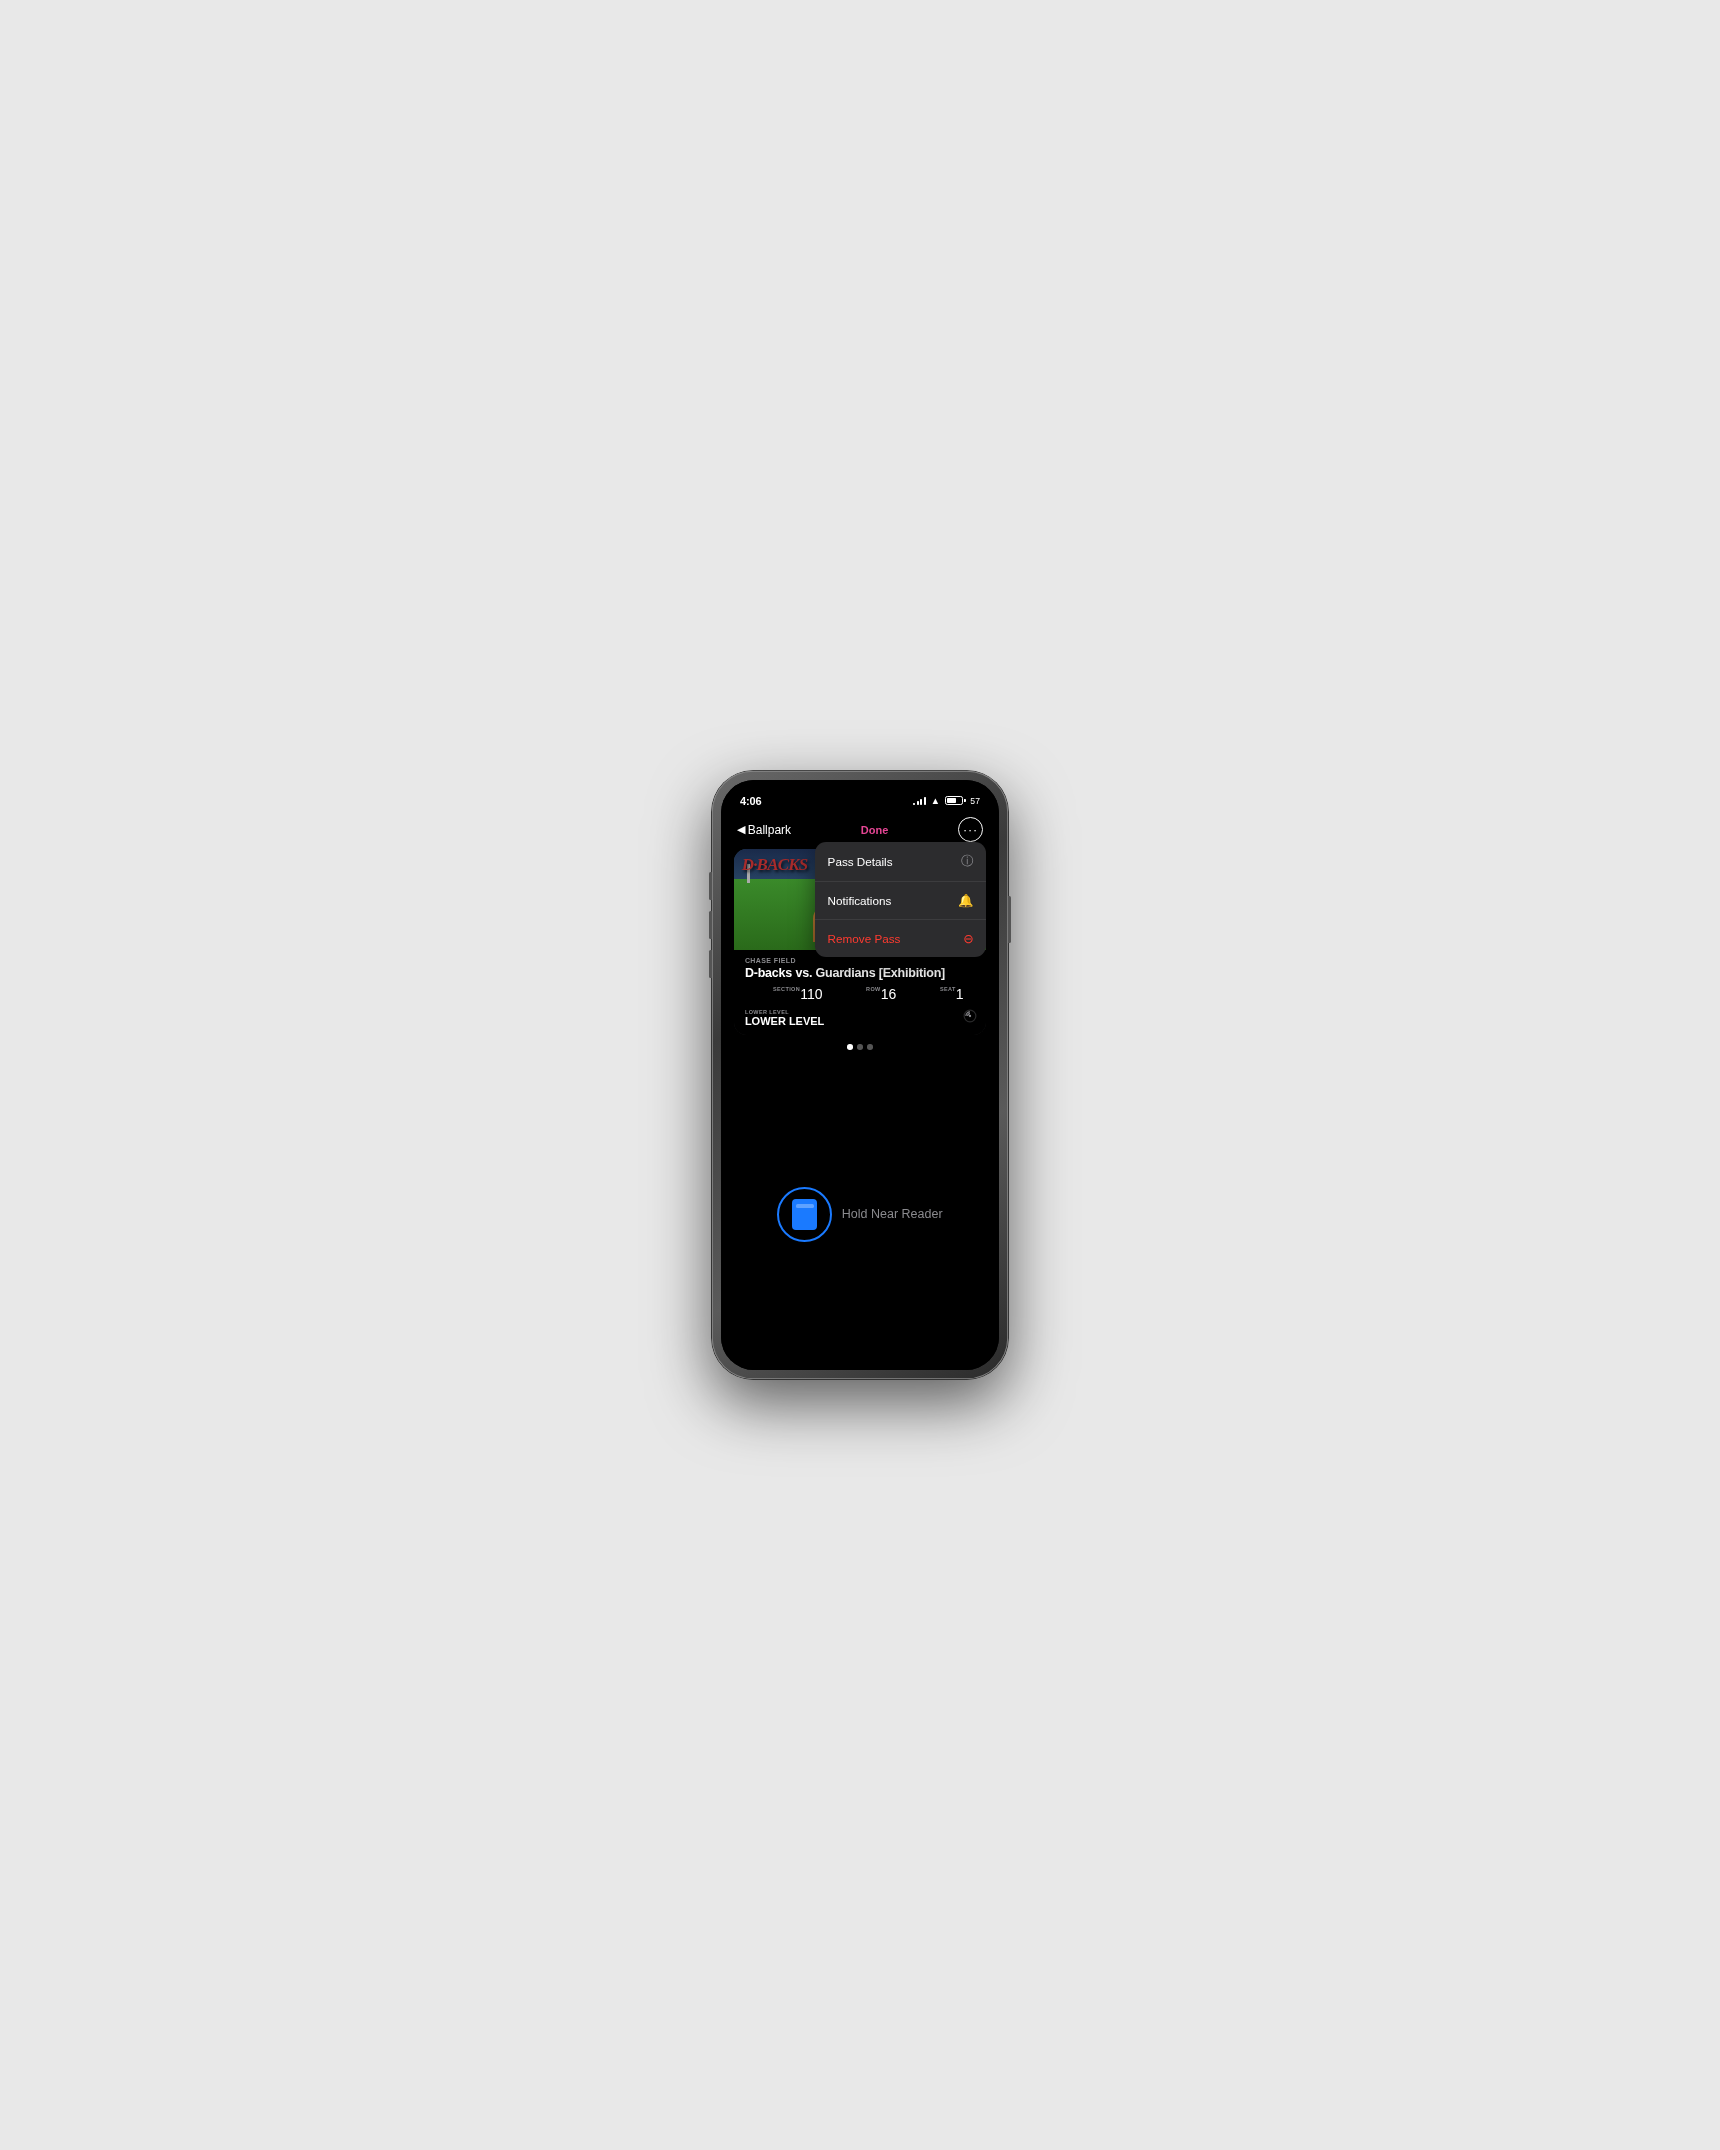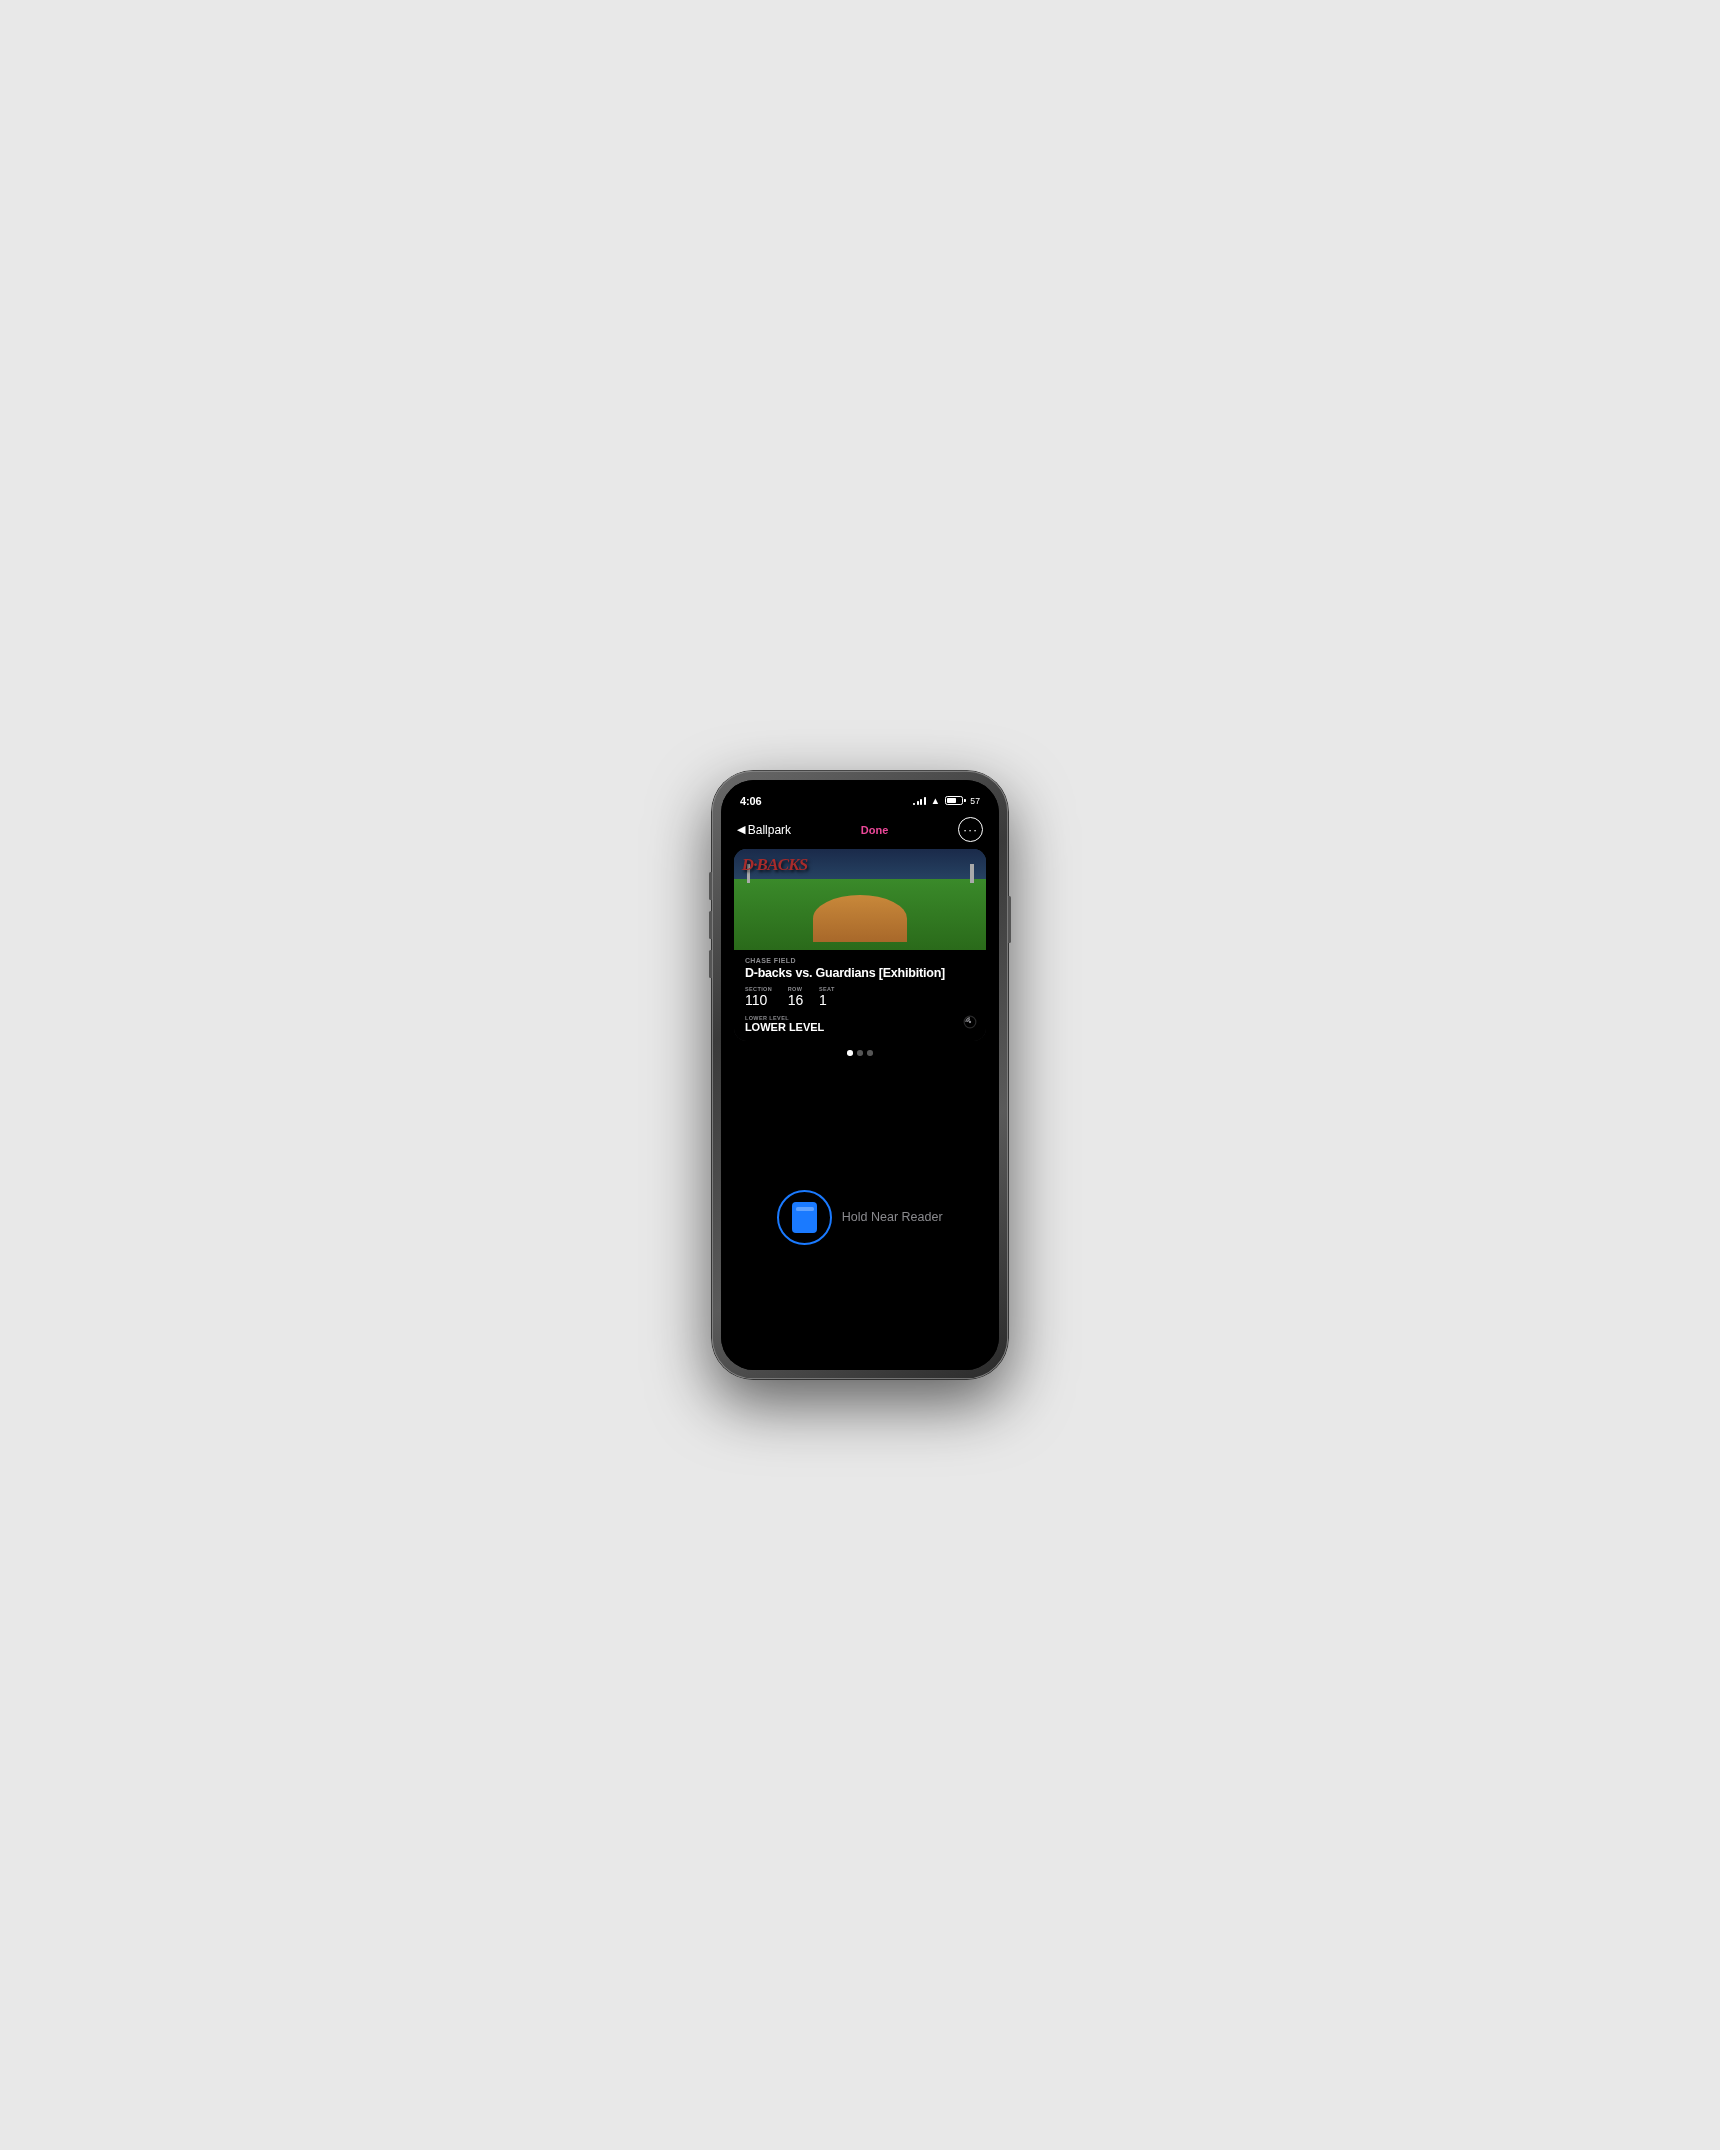--- a/index.html
+++ b/index.html
@@ -307,21 +307,22 @@
     }
 
     .seat-details {
       display: flex;
       gap: 15.6px;
       margin-bottom: 6.2px;
     }
 
     .seat-item {
       display: flex;
-      flex-direction: column;
+      flex-direction: row;
+      margin-left: 28px;
     }
 
     .seat-label {
       font-size: 5.5px;
       font-weight: 600;
       color: #8a8a8e;
       letter-spacing: 0.4px;
       text-transform: uppercase;
     }
 
@@ -564,17 +565,31 @@
         <div class="dot dot-inactive"></div>
       </div>
 
       <div class="hold-section">
         <div class="nfc-reader-icon">
           <div class="nfc-card"></div>
         </div>
         <span class="hold-text">Hold Near Reader</span>
       </div>
 
+      <div class="dropdown-menu">
+        <div class="menu-item">
+          <span class="menu-item-text menu-item-text-default">Pass Details</span>
+          <span class="menu-item-icon">ⓘ</span>
+        </div>
+        <div class="menu-item">
+          <span class="menu-item-text menu-item-text-default">Notifications</span>
+          <span class="menu-item-icon">🔔</span>
+        </div>
+        <div class="menu-item">
+          <span class="menu-item-text menu-item-text-danger">Remove Pass</span>
+          <span class="menu-item-icon menu-item-icon-danger">⊖</span>
+        </div>
+      </div>
 
     </div>
   </div>
 </div>
 
 
 </body></html>

